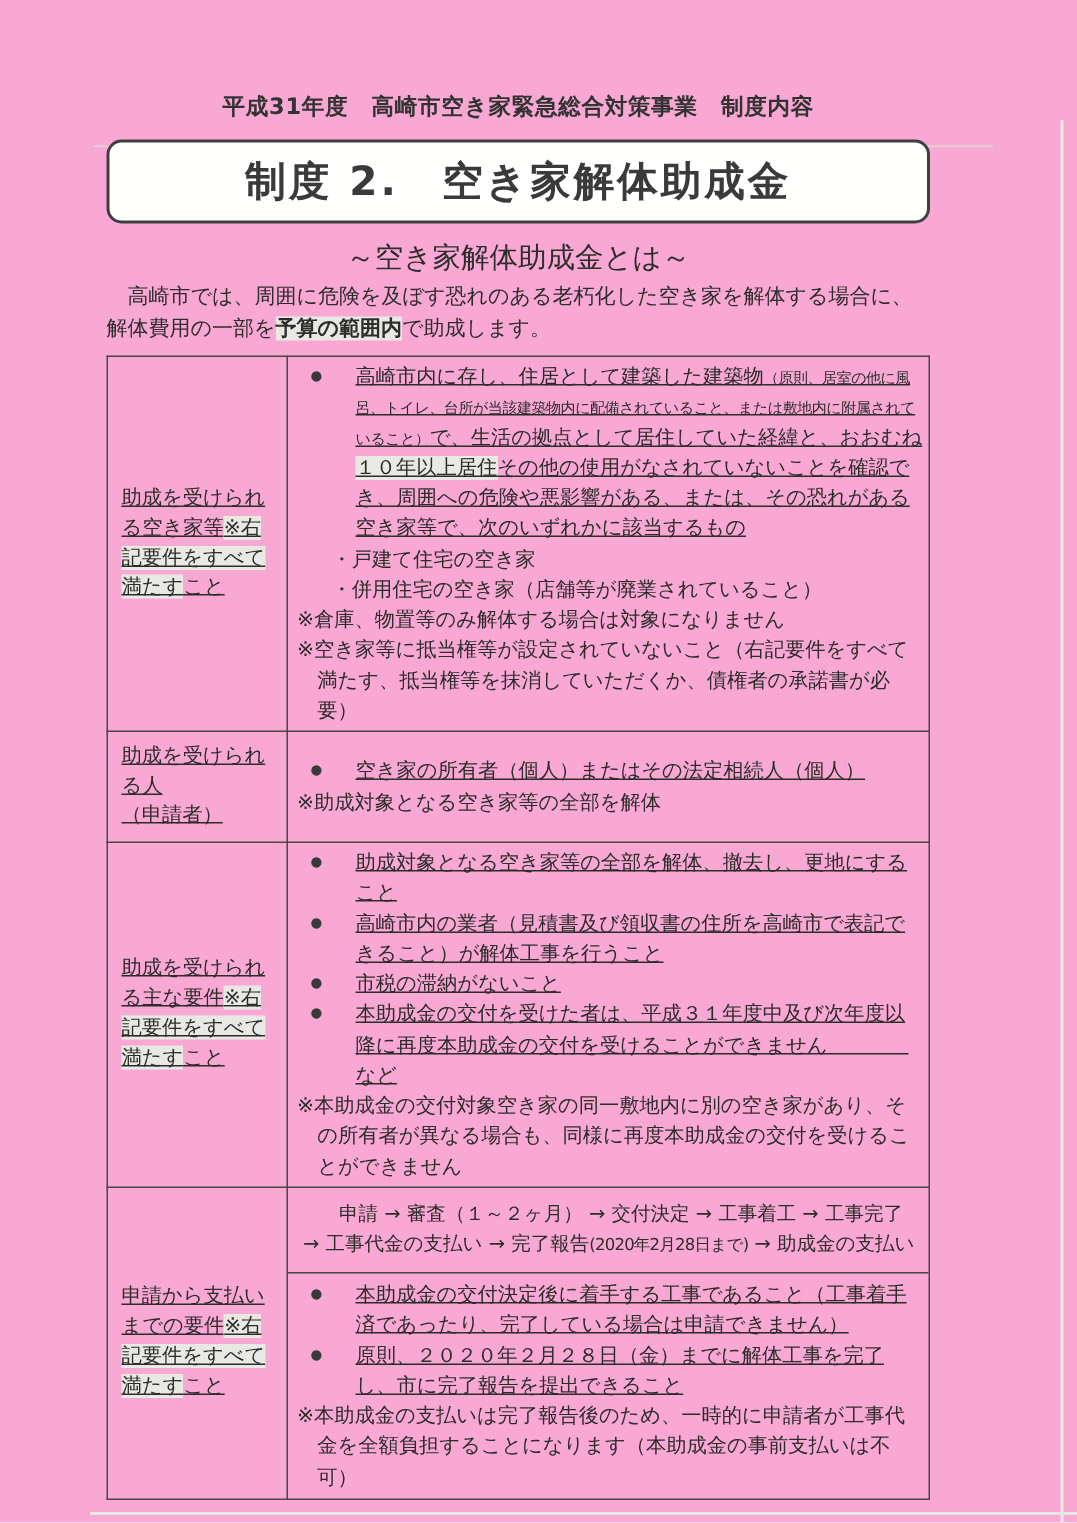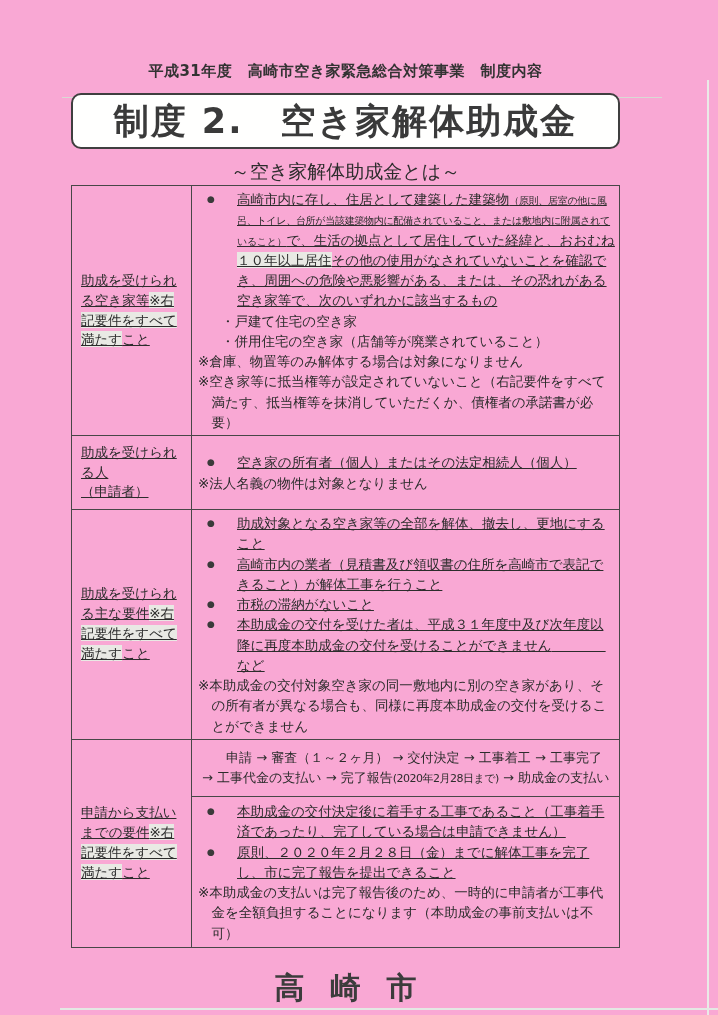--- a/index.html
+++ b/index.html
@@ -14,21 +14,21 @@
     text-align:center; font-size:15px; font-weight:bold; color:#333;
     letter-spacing:0.5px; margin-bottom:12px;
   }
   .scan-topline { position:absolute; left:62px; top:97px; width:600px; height:1px; background:#d9d9d4; }
 
   .title-box {
     border:2px solid #3f3f3f; border-radius:10px; height:52px;
     display:flex; align-items:center; justify-content:center;
     background:#fffffe;
   }
-  .title-text { font-size:35px; font-weight:bold; color:#3a3a3a; letter-spacing:2px; }
+  .title-text { font-size:27px; font-weight:bold; color:#3a3a3a; letter-spacing:2px; }
 
   .subtitle { text-align:center; font-size:19px; margin-top:10px; color:#2d2d2d; }
 
   .intro { font-size:14px; line-height:1.5; margin:3px 0 7px 0; color:#2d2d2d; }
   .hl { background:#e9e9e4; }
   .b  { font-weight:bold; }
 
   table.main-table {
     width:549px; border-collapse:collapse; table-layout:fixed;
     font-size:13.5px; line-height:1.5; color:#2c2c2c;
@@ -71,20 +71,21 @@
   <div class="content">
 
     <div class="doc-header">平成31年度　高崎市空き家緊急総合対策事業　制度内容</div>
 
     <div class="title-box">
       <span class="title-text">制度 2.　空き家解体助成金</span>
     </div>
 
     <div class="subtitle">～空き家解体助成金とは～</div>
 
+    <p class="intro"><span>　高崎市では、周囲に危険を及ぼす恐れのある老朽化した空き家を解体する場合に、解体費用の一部を</span><span class="hl b">予算の範囲内</span><span>で助成します。</span></p>
 
     <table class="main-table">
 
       <tbody>
           <tr class="h229">
         <td class="label-cell">
           <span>助成を受けられる空き家等</span><span class="hl">※右記要件をすべて満たす</span><span>こと</span>
         </td>
         <td class="content-cell">
           <div class="bullet">
@@ -99,21 +100,21 @@
       </tr>
 
       <tr class="h74">
         <td class="label-cell pre-line">助成を受けられる人
 （申請者）</td>
         <td class="content-cell">
           <div class="bullet">
             <span class="marker">●</span>
             <span class="btext">空き家の所有者（個人）またはその法定相続人（個人）</span>
           </div>
-          <div class="note">※法人名義の物件は対象となりません</div>
+          <div class="note">※助成対象となる空き家等の全部を解体</div>
         </td>
       </tr>
 
       <tr class="h167">
         <td class="label-cell">
           <span>助成を受けられる主な要件</span><span class="hl">※右記要件をすべて満たす</span><span>こと</span>
         </td>
         <td class="content-cell">
           <div class="bullet">
             <span class="marker">●</span>

